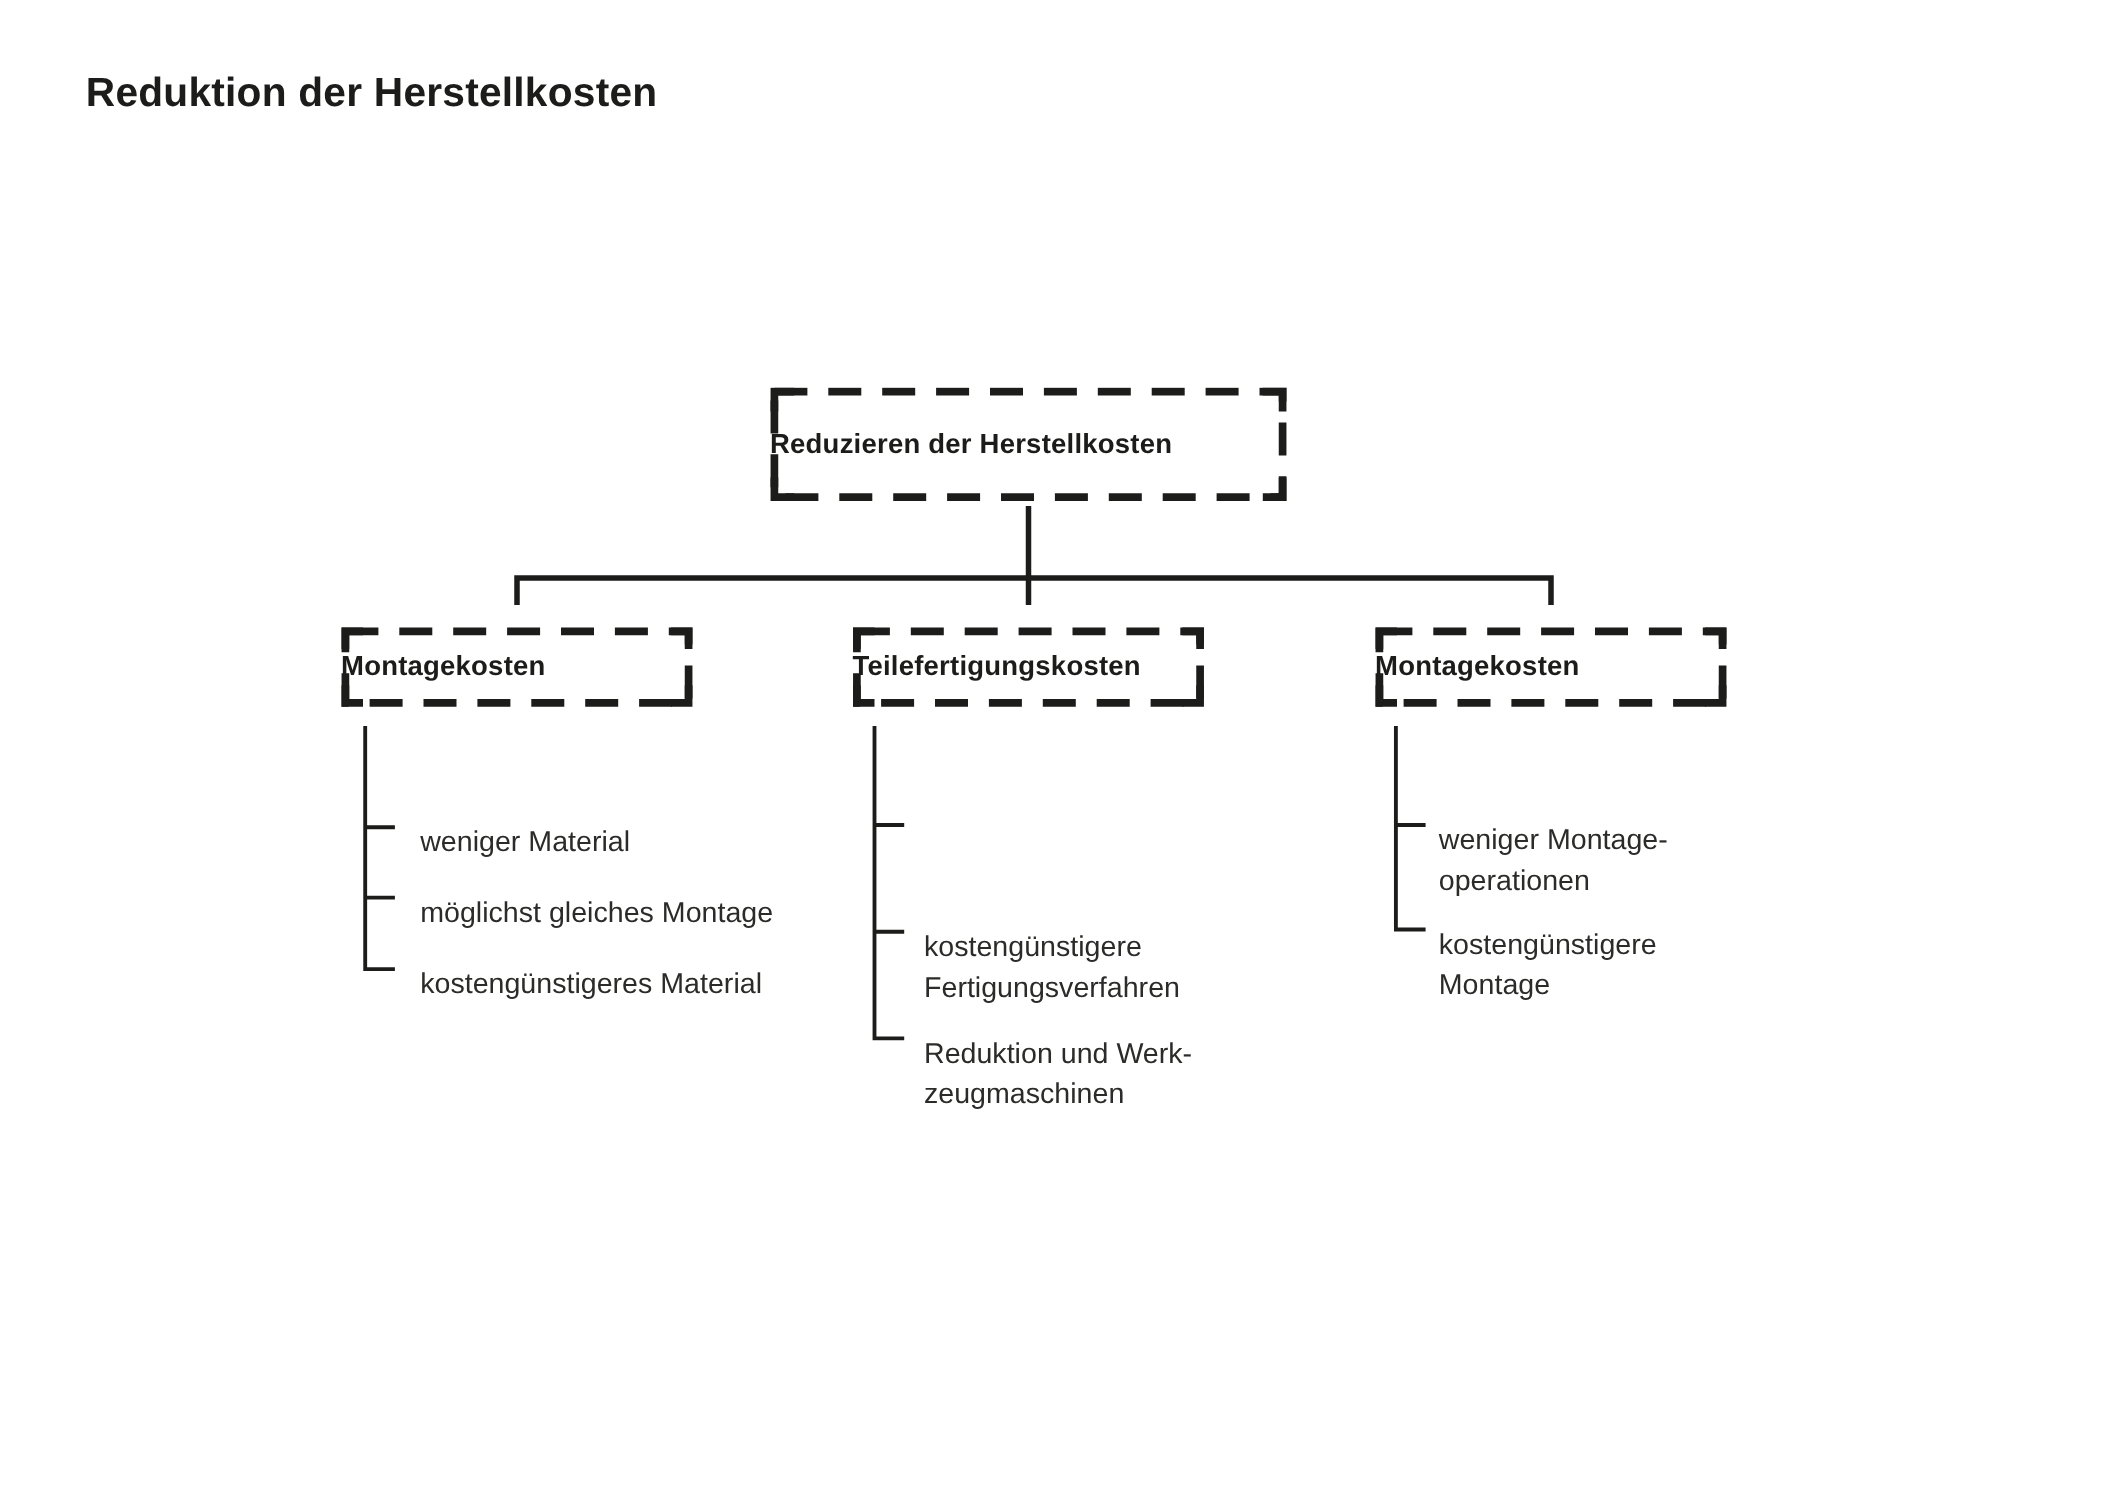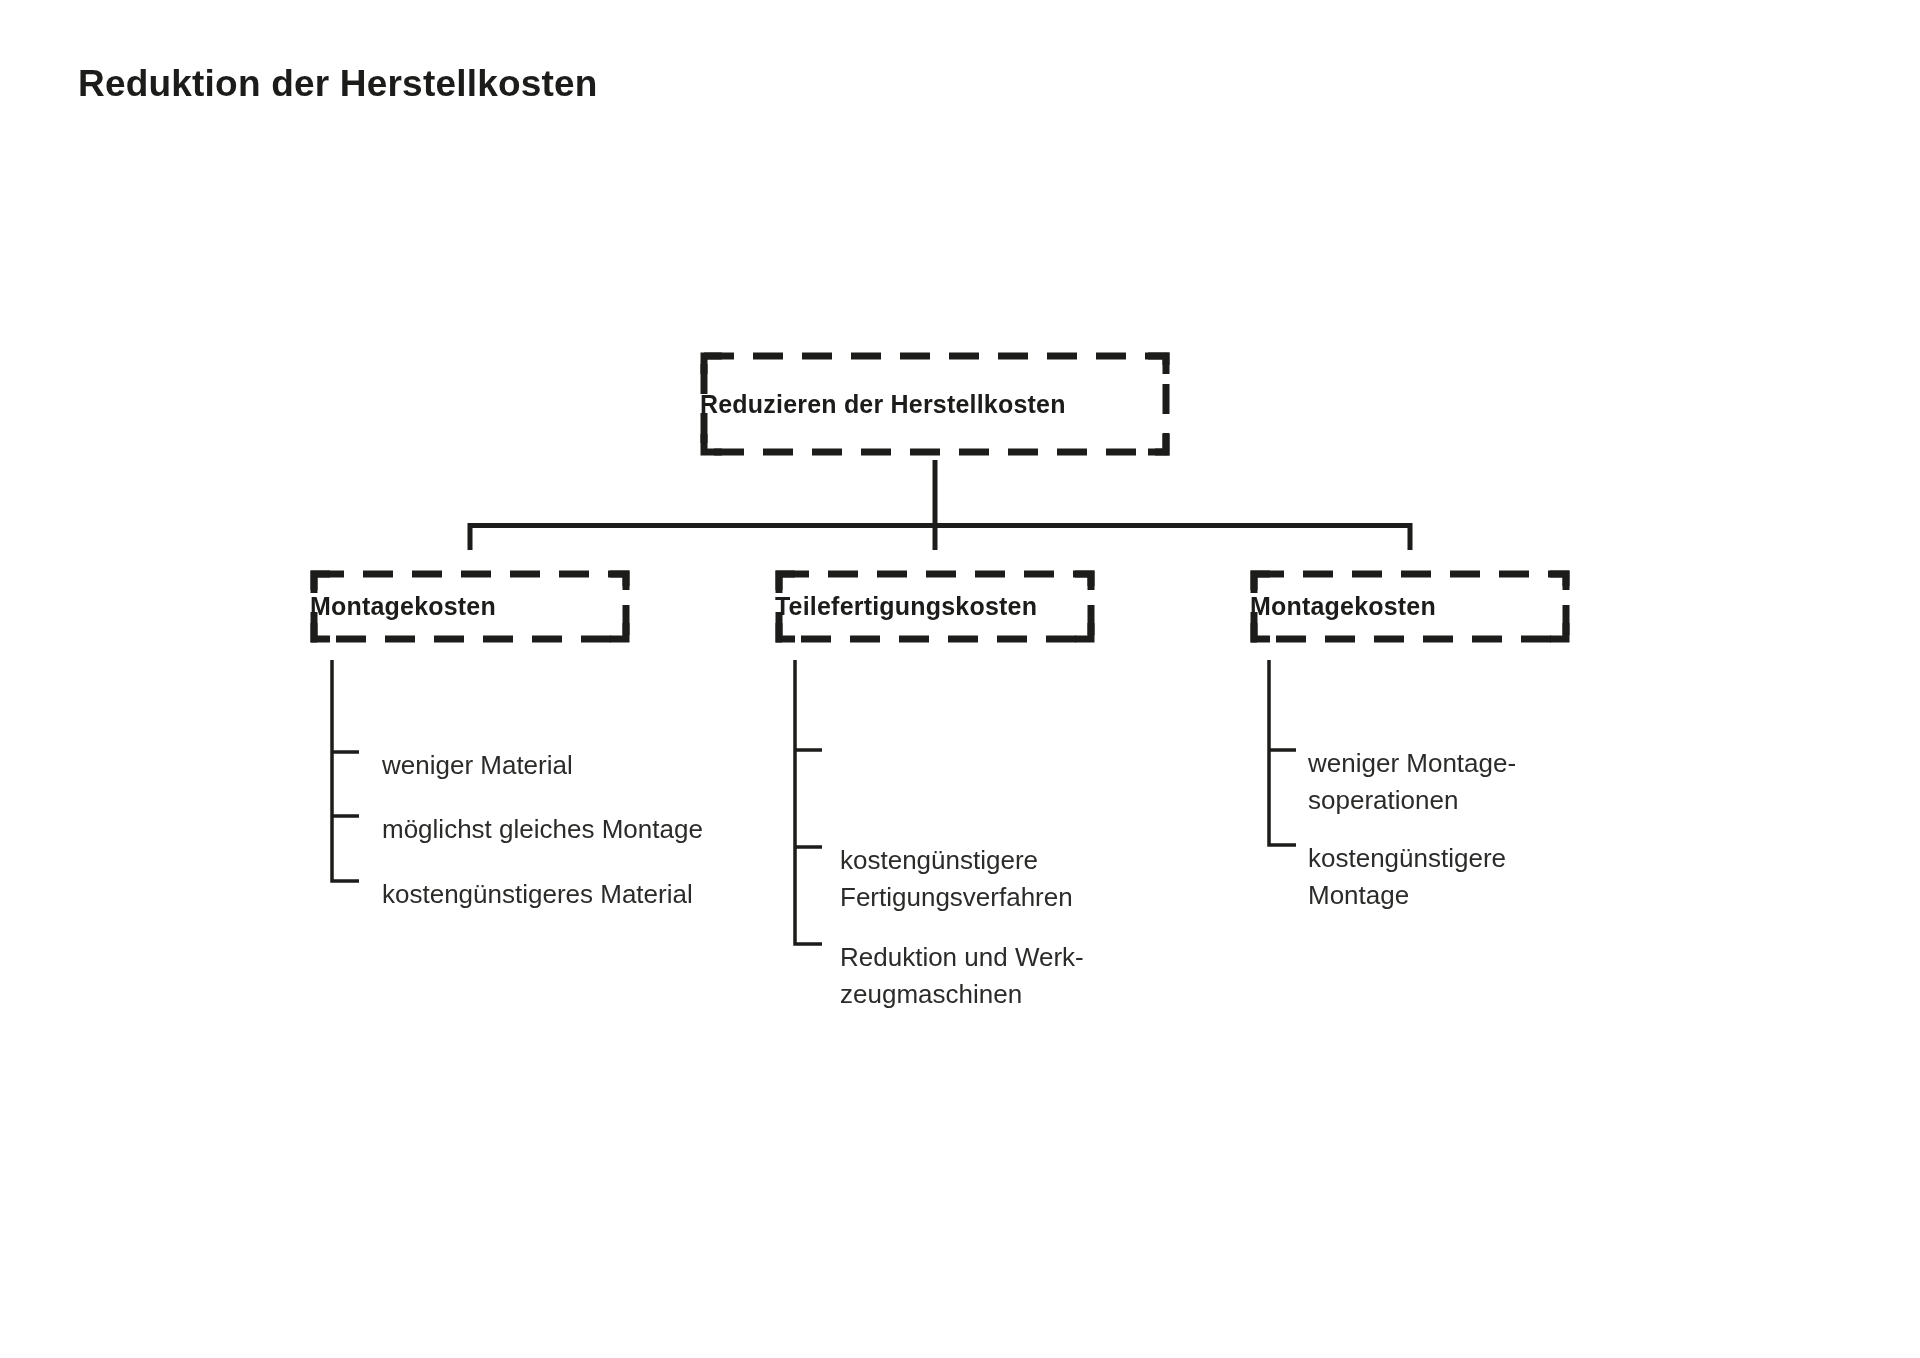--- a/index.html
+++ b/index.html
@@ -115,17 +115,17 @@
   <div class="leaf-item" style="left:382px;top:733px">weniger Material</div>
   <div class="leaf-item" style="left:382px;top:797px">möglichst gleiches Montage</div>
   <div class="leaf-item" style="left:382px;top:862px">kostengünstigeres Material</div>
 
   <div class="leaf-item" style="left:840px;top:828px">kostengünstigere
 Fertigungsverfahren</div>
   <div class="leaf-item" style="left:840px;top:925px">Reduktion und Werk-
 zeugmaschinen</div>
 
   <div class="leaf-item" style="left:1308px;top:731px">weniger Montage-
-soperationen</div>
+operationen</div>
   <div class="leaf-item" style="left:1308px;top:826px">kostengünstigere
 Montage</div>
 
 </div>
 
 </body></html>

